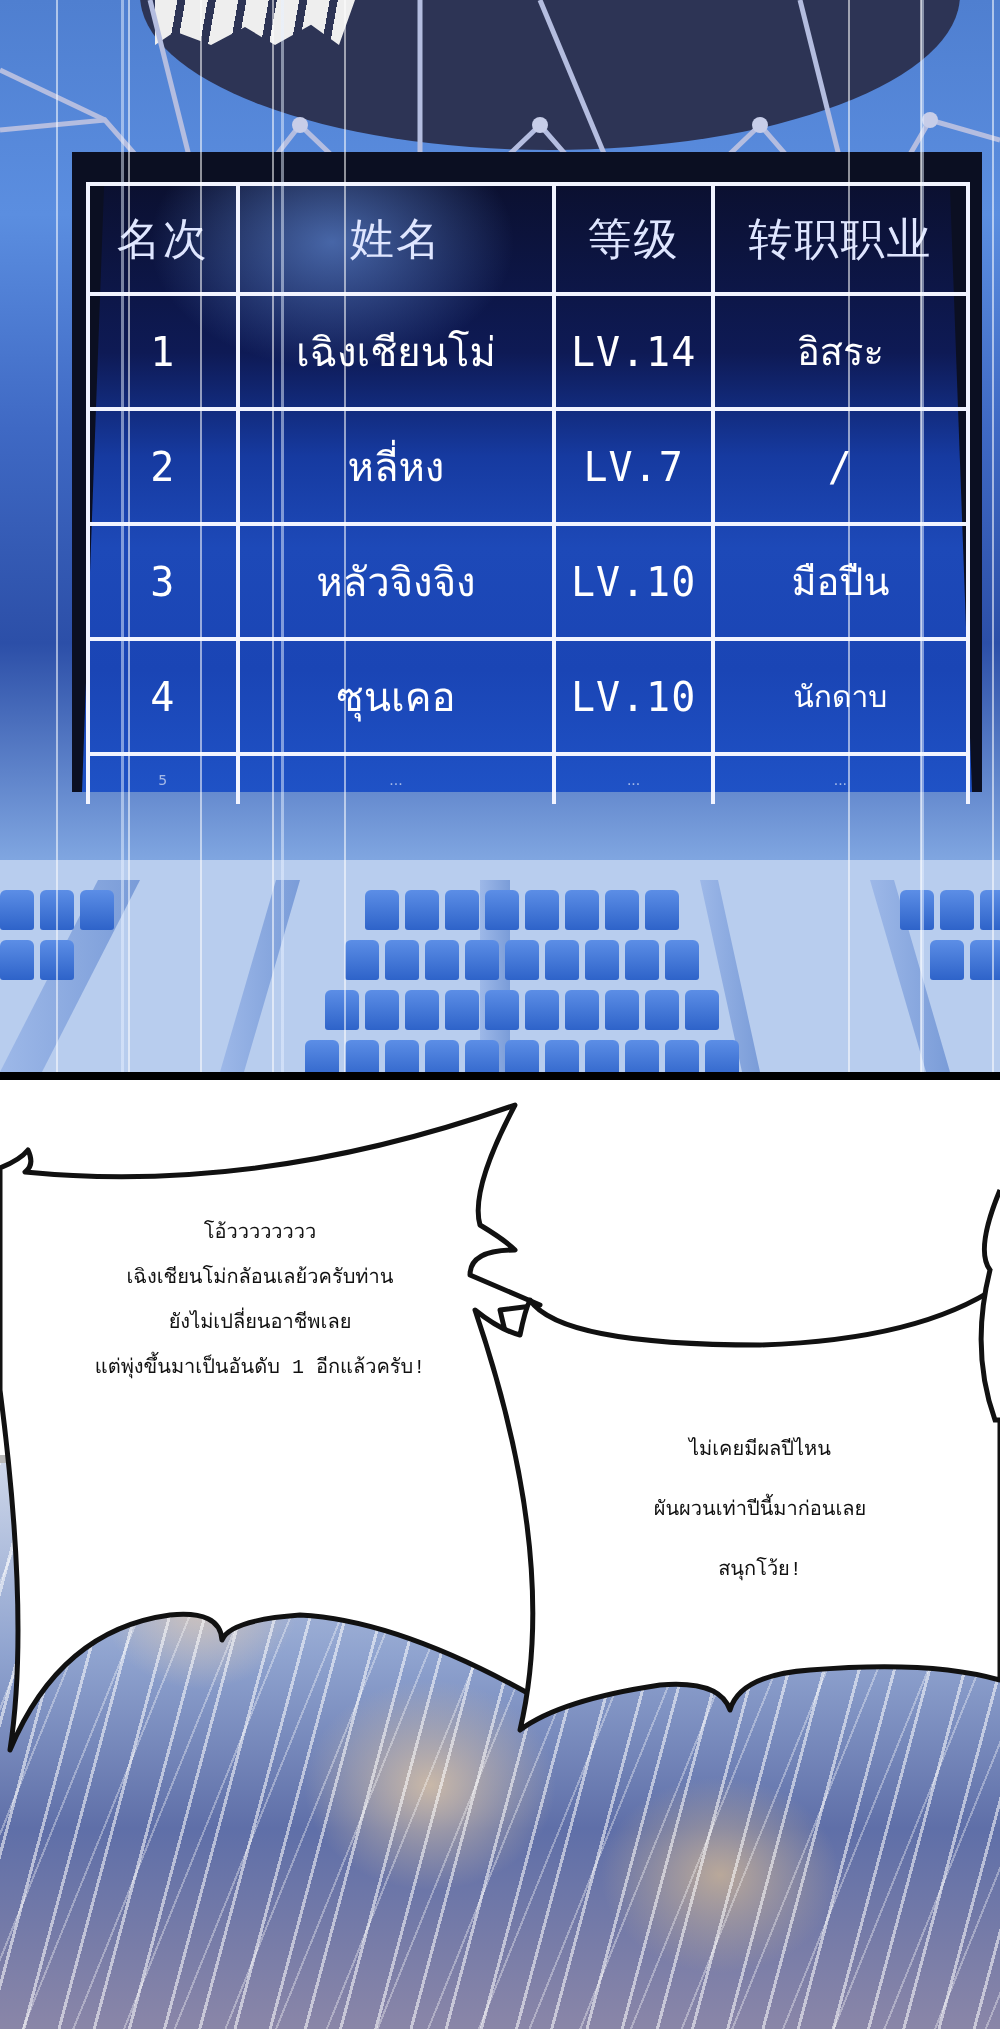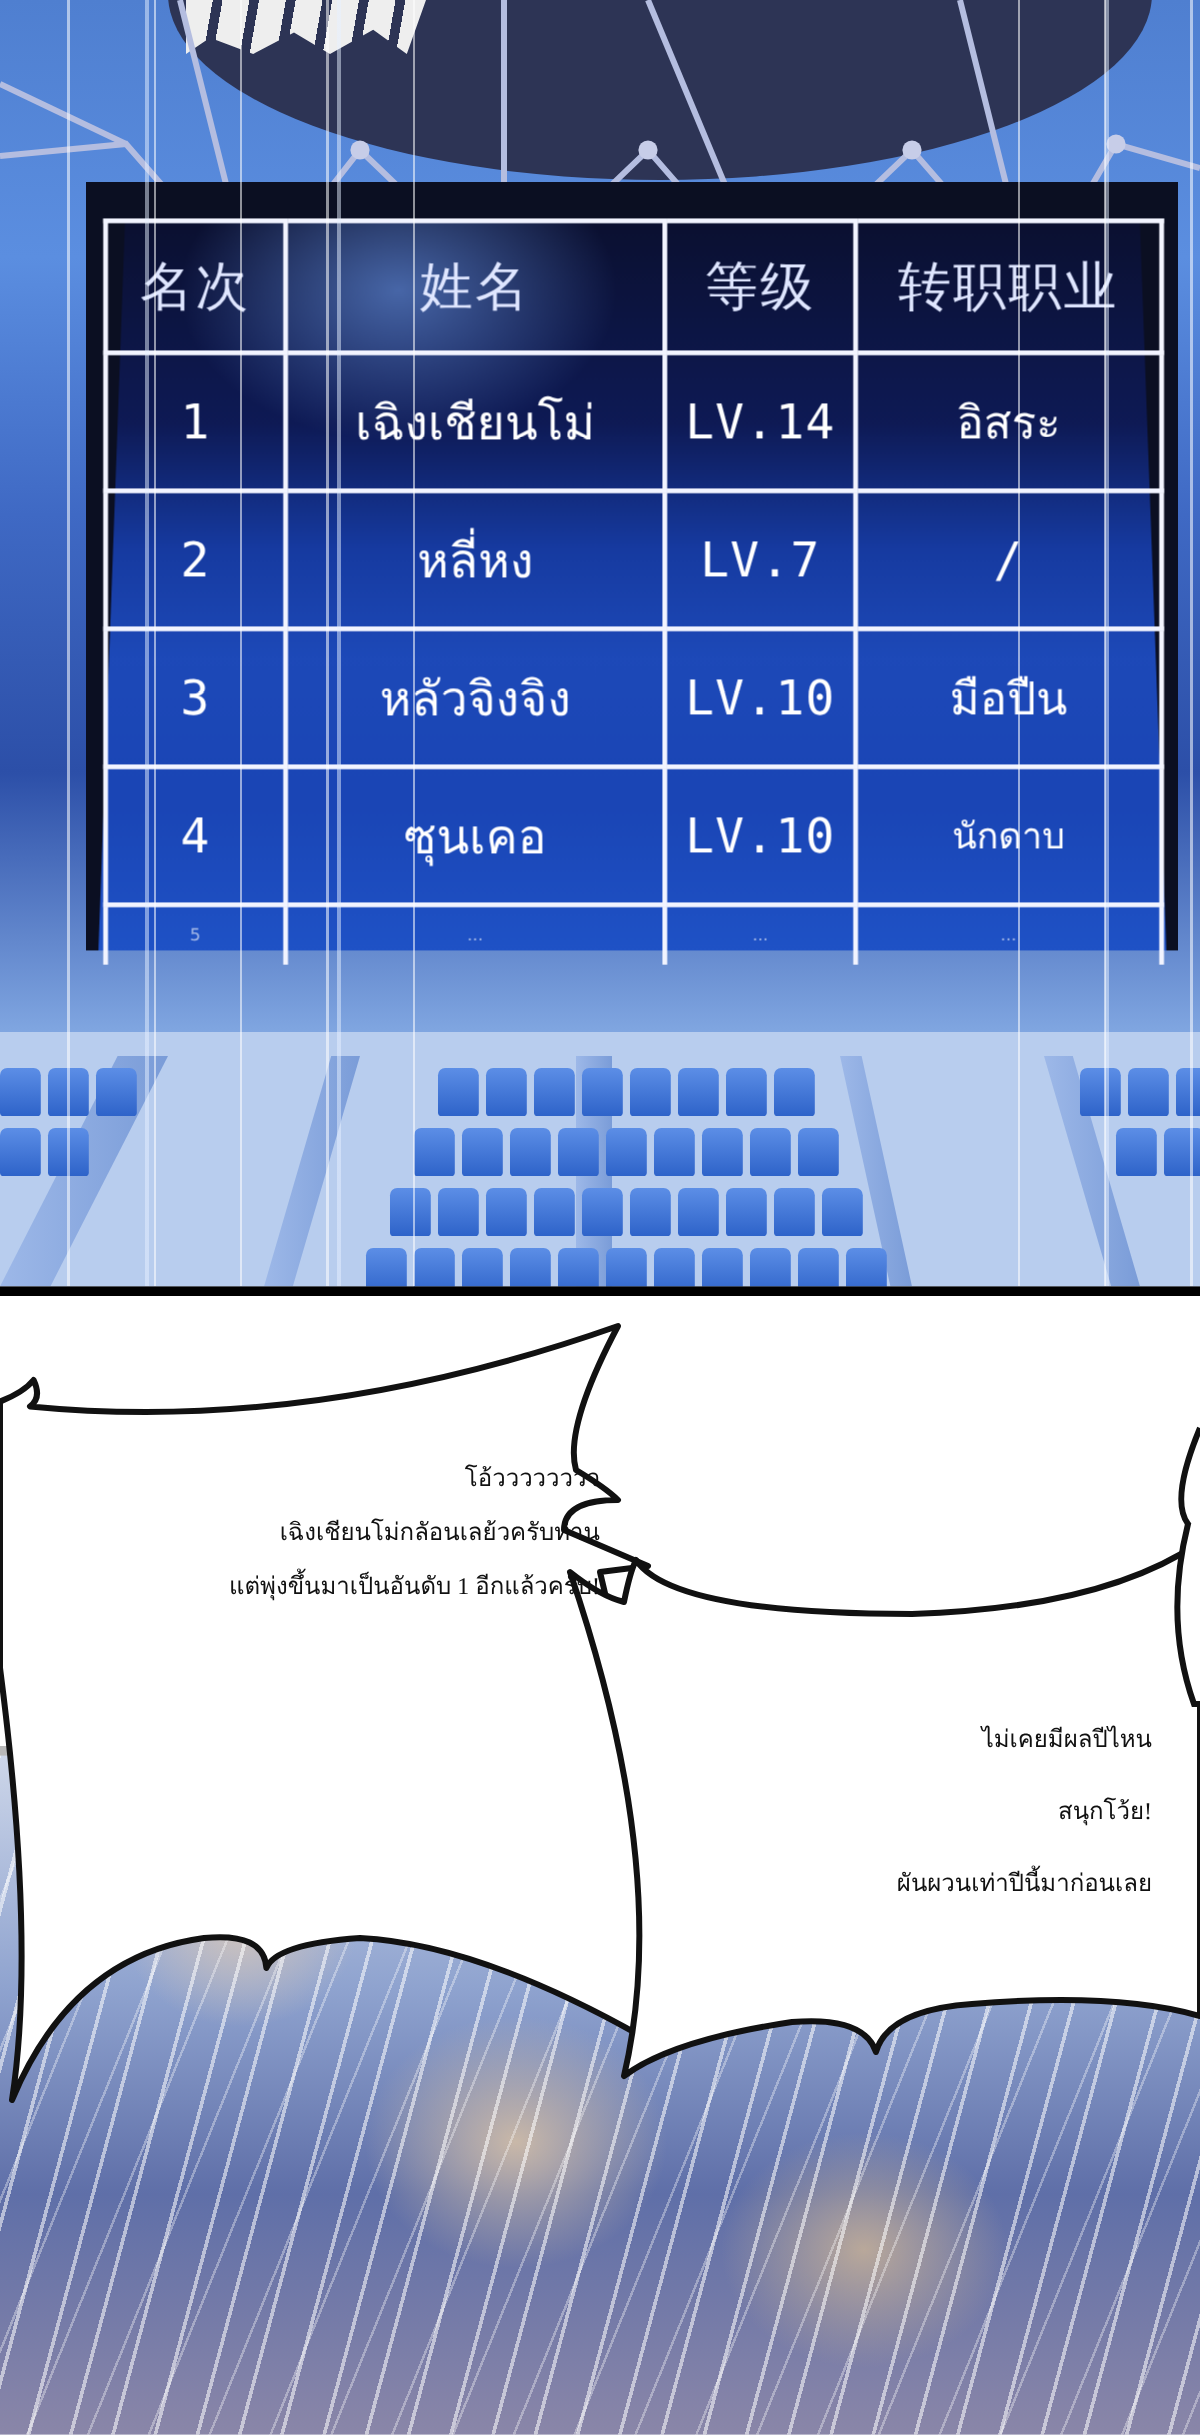--- a/index.html
+++ b/index.html
@@ -76,21 +76,21 @@
       radial-gradient(ellipse 180px 150px at 430px 330px, #c9b8a8 0%, transparent 70%),
       radial-gradient(ellipse 170px 140px at 720px 420px, #b9a89a 0%, transparent 70%),
       radial-gradient(ellipse 140px 120px at 200px 150px, #cfc3bc 0%, transparent 70%),
       linear-gradient(180deg, #cfd8ea 0%, #8fa3cf 35%, #5f6fa8 65%, #8a86a8 100%);
   }
   .panel2-edge { position: absolute; left: 0; top: 1455px; width: 1000px; height: 8px; background: #b8b8b8; }
 
   
   .bubble-svg { position: absolute; left: 0; top: 1080px; width: 1000px; height: 720px; }
   .bubble-text {
-    position: absolute; text-align: right; color: #111; font-family: Liberation Serif, serif;
+    position: absolute; text-align: center; color: #111; font-family: Liberation Mono, monospace;
   }
   .bubble-text p { margin: 0; }
   .b1 { left: 20px; top: 1210px; width: 480px; font-size: 20px; line-height: 45px; }
   .b2 { left: 560px; top: 1420px; width: 400px; font-size: 20px; line-height: 60px; }
 </style>
 </head>
 <body>
 
 <div class="panel1">
   <div class="dome"></div>
@@ -248,19 +248,20 @@
 
 <svg class="bubble-svg" viewBox="0 1080 1000 720" width="1000" height="720">
   <path d="M0,1168 Q20,1160 28,1150 Q35,1165 25,1172 Q260,1195 515,1105 Q470,1190 480,1225 Q505,1240 515,1250 Q470,1250 470,1275 L540,1305 Q500,1310 500,1310 L520,1395 Q600,1380 620,1380 L540,1700 Q400,1620 300,1615 Q230,1620 222,1640 Q220,1610 170,1615 Q60,1630 10,1750 Q30,1620 0,1390 Z" fill="#ffffff" stroke="#111" stroke-width="5" stroke-linejoin="round"></path>
   <path d="M475,1310 Q500,1330 520,1335 Q525,1310 530,1300 Q560,1345 760,1345 Q920,1340 1000,1285 L1000,1680 Q930,1660 810,1670 Q740,1675 730,1710 Q720,1680 660,1685 Q560,1700 520,1730 Q560,1560 475,1310 Z" fill="#ffffff" stroke="#111" stroke-width="5" stroke-linejoin="round"></path>
   <path d="M1000,1190 Q975,1250 990,1270 Q970,1350 995,1420 L1000,1420" fill="#ffffff" stroke="#111" stroke-width="5"></path>
 </svg>
 
 <div class="bubble-text b1">
   <p>โอ้วววววววว</p>
   <p>เฉิงเชียนโม่กลัอนเลย้วครับท่าน</p>
+  <p>ยังไม่เปลี่ยนอาชีพเลย</p>
   <p>แต่พุ่งขึ้นมาเป็นอันดับ 1 อีกแล้วครับ!</p>
 </div>
 <div class="bubble-text b2">
   <p>ไม่เคยมีผลปีไหน</p>
+  <p>ผันผวนเท่าปีนี้มาก่อนเลย</p>
   <p>สนุกโว้ย!</p>
-  <p>ผันผวนเท่าปีนี้มาก่อนเลย</p>
 </div>
 
 </body></html>

